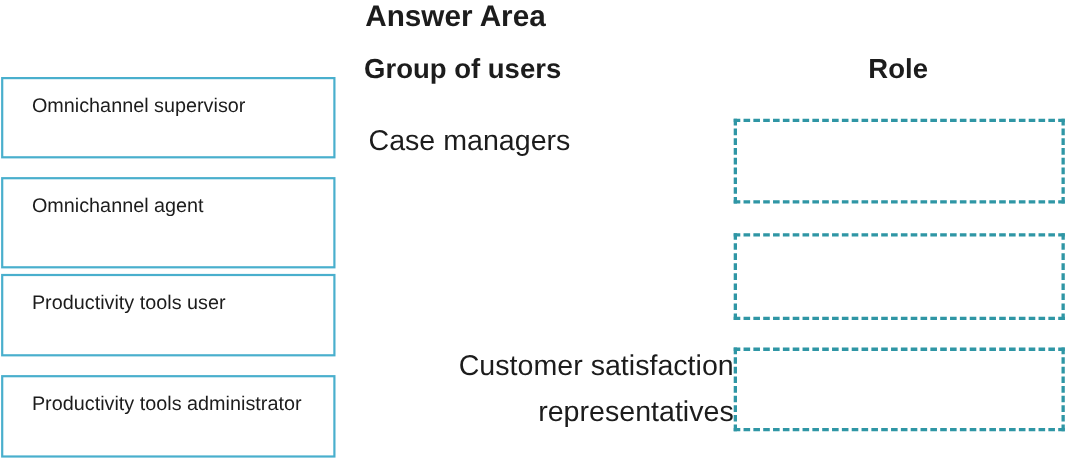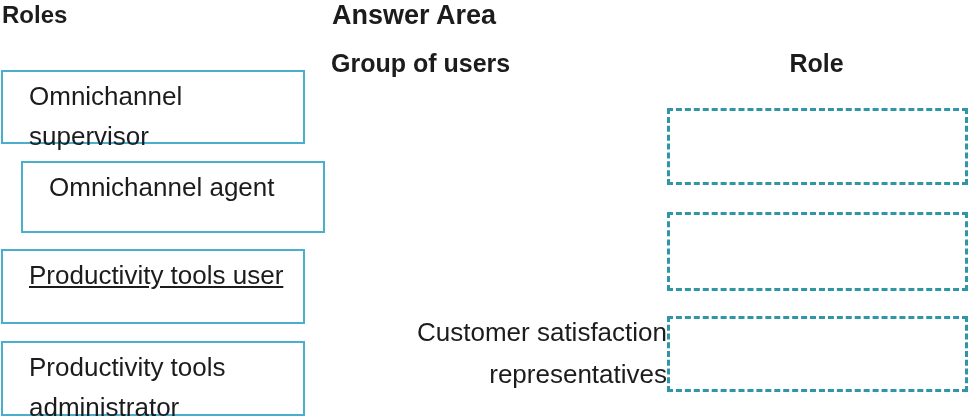--- a/index.html
+++ b/index.html
@@ -44,28 +44,28 @@
     text-align: center;
     font-size: 25px;
   }
   .role-card {
     position: absolute;
     left: 1px;
     width: 304px;
     box-sizing: border-box;
     border: 2px solid var(--card-border, #49afcd);
     background: #ffffff;
-    font-size: 26px;
+    font-size: 18px;
     line-height: 40px;
     padding: 4px 6px 0 26px;
     cursor: grab;
   }
   .card-1 { top: 70px;  height: 74px; }
-  .card-2 { top: 161px; height: 72px; margin-left: 20px; }
-  .card-3 { top: 249px; height: 75px; text-decoration: underline; }
+  .card-2 { top: 161px; height: 83px; }
+  .card-3 { top: 249px; height: 75px; }
   .card-4 { top: 341px; height: 75px; }
   .row-label {
     position: absolute;
     left: 335px;
     font-size: 26px;
     line-height: 42px;
   }
   .label-1 { top: 106px; }
   .label-2 { top: 210px; }
   .label-3 { top: 311px; width: 332px; text-align: right; }
@@ -83,21 +83,20 @@
   }
   .zone-1 { top: 108px; height: 77px; }
   .zone-2 { top: 212px; height: 79px; }
   .zone-3 { top: 316px; height: 76px; }
 </style>
 </head>
 <body>
 
 <div class="stage">
 
-  <div class="heading roles-title">Roles</div>
 
   <div class="role-card card-1">
     <span>Omnichannel supervisor</span>
   </div>
 
   <div class="role-card card-2">
     <span>Omnichannel agent</span>
   </div>
 
   <div class="role-card card-3">
@@ -107,20 +106,21 @@
   <div class="role-card card-4">
     <span>Productivity tools administrator</span>
   </div>
 
   <div class="heading answer-title">Answer Area</div>
 
   <div class="heading group-header">Group of users</div>
 
   <div class="heading role-header">Role</div>
 
+  <div class="row-label label-1">Case managers</div>
 
 
   <div class="row-label label-3">Customer satisfaction representatives</div>
 
   <div class="drop-zone zone-1">
     <span></span>
   </div>
 
   <div class="drop-zone zone-2">
     <span></span>

